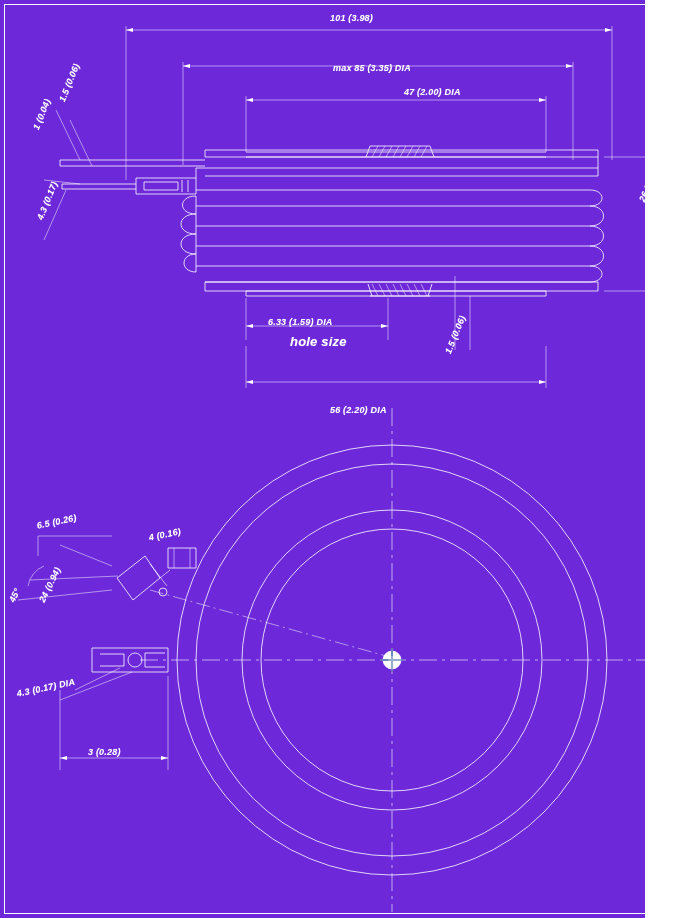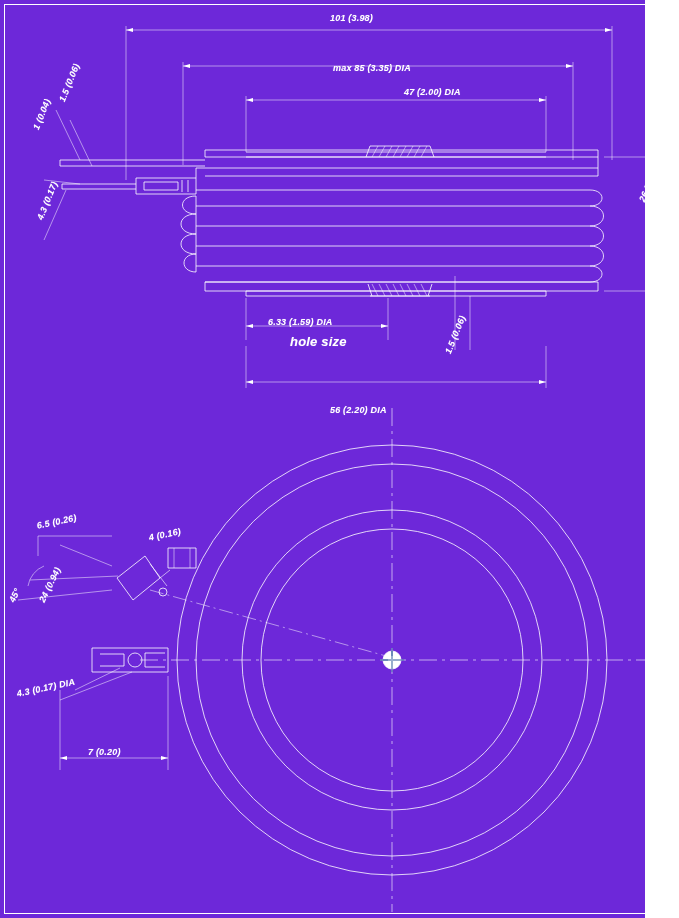--- a/index.html
+++ b/index.html
@@ -265,14 +265,14 @@
   <div class="dimtext" style="left:268px; top:318px;">6.33 (1.59) DIA</div>
   <div class="dimtext small" style="left:290px; top:335px;">hole size</div>
   <div class="dimtext" style="left:444px; top:352px; transform:rotate(-68deg); transform-origin:left top;">1.5 (0.06)</div>
   <div class="dimtext" style="left:330px; top:375px;margin-top:31px;">56 (2.20) DIA</div>
 
   <div class="dimtext" style="left:36px; top:522px; transform:rotate(-12deg); transform-origin:left top;">6.5 (0.26)</div>
   <div class="dimtext" style="left:148px; top:534px; transform:rotate(-12deg); transform-origin:left top;">4 (0.16)</div>
   <div class="dimtext" style="left:38px; top:600px; transform:rotate(-64deg); transform-origin:left top;">24 (0.94)</div>
   <div class="dimtext" style="left:8px; top:600px; transform:rotate(-64deg); transform-origin:left top;">45°</div>
   <div class="dimtext" style="left:16px; top:690px; transform:rotate(-12deg); transform-origin:left top;">4.3 (0.17) DIA</div>
-  <div class="dimtext" style="left:88px; top:748px;">7 (0.20)</div>
+  <div class="dimtext" style="left:88px; top:748px;">3 (0.28)</div>
 </div>
 
 </body></html>

